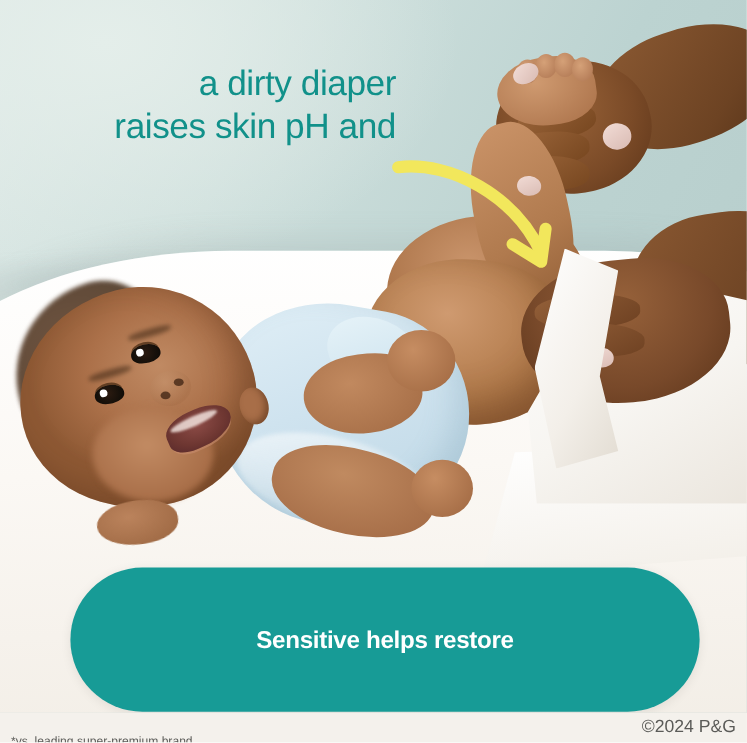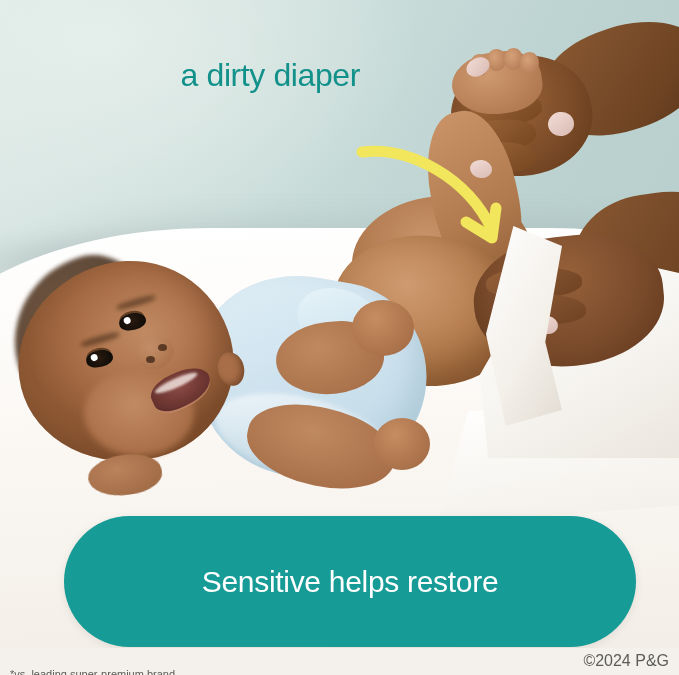--- a/index.html
+++ b/index.html
@@ -313,22 +313,22 @@
     border-radius: 66px;
     display: flex;
     flex-direction: column;
     align-items: center;
     justify-content: center;
     box-shadow: 0 2px 10px rgba(0,0,0,.08);
   }
   .banner-line {
     color: #ffffff;
     font-family: "Liberation Sans", sans-serif;
-    font-size: 30px;
-    font-weight: 400;
+    font-size: 22px;
+    font-weight: 700;
     line-height: 39px;
     letter-spacing: -0.3px;
     white-space: nowrap;
   }
 
   
   .footer {
     position: absolute;
     left: 0;
     top: 648px;
@@ -422,20 +422,21 @@
     <div class="nail n-d"></div>
     <div class="wipe-fold"></div>
 
     <svg class="arrow-svg" viewBox="0 0 200 130">
       <path d="M 22 22 C 70 16, 128 48, 152 100" fill="none" stroke="#f2e75c" stroke-width="11" stroke-linecap="round"></path>
       <path d="M 126 92 L 152 108 L 156 78" fill="none" stroke="#f2e75c" stroke-width="11" stroke-linecap="round" stroke-linejoin="round"></path>
     </svg>
 
     <div class="headline">
       <div>a dirty diaper</div>
+      <div>raises skin pH and</div>
     </div>
 
     <div class="banner">
       <div class="banner-line">Sensitive helps restore</div>
     </div>
 
   </div>
 
   <div class="footer">
     <div class="footnote">*vs. leading super-premium brand.</div>

